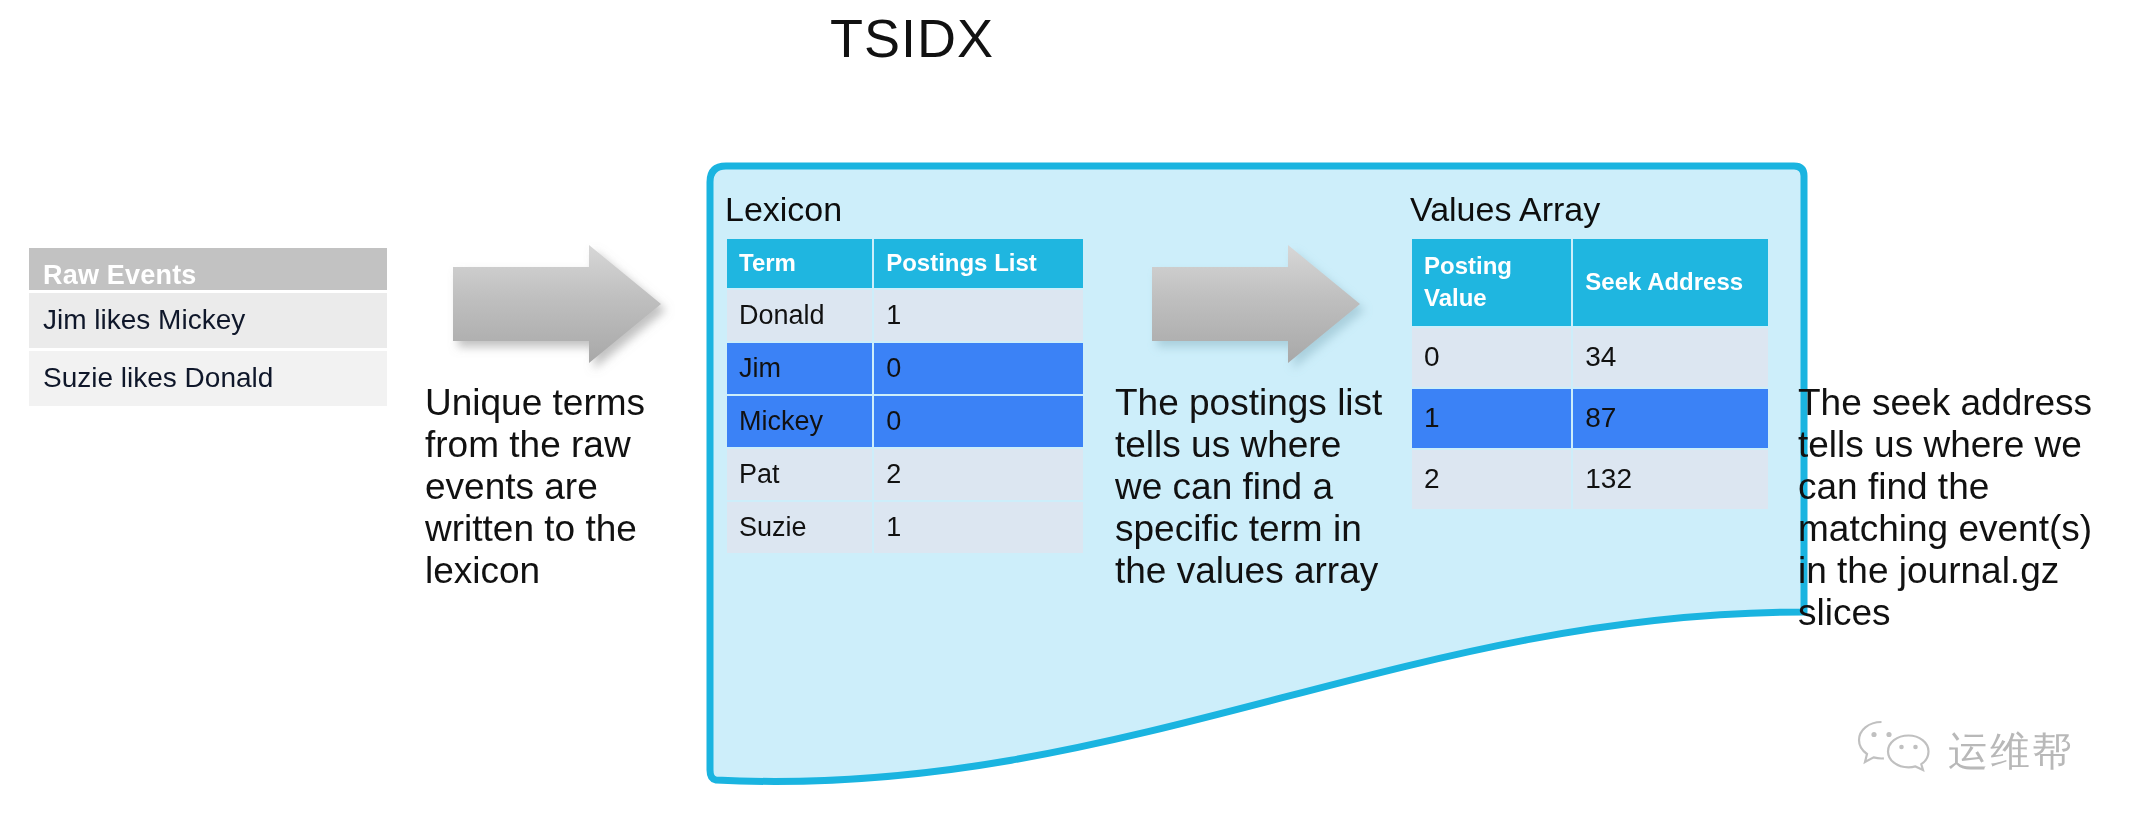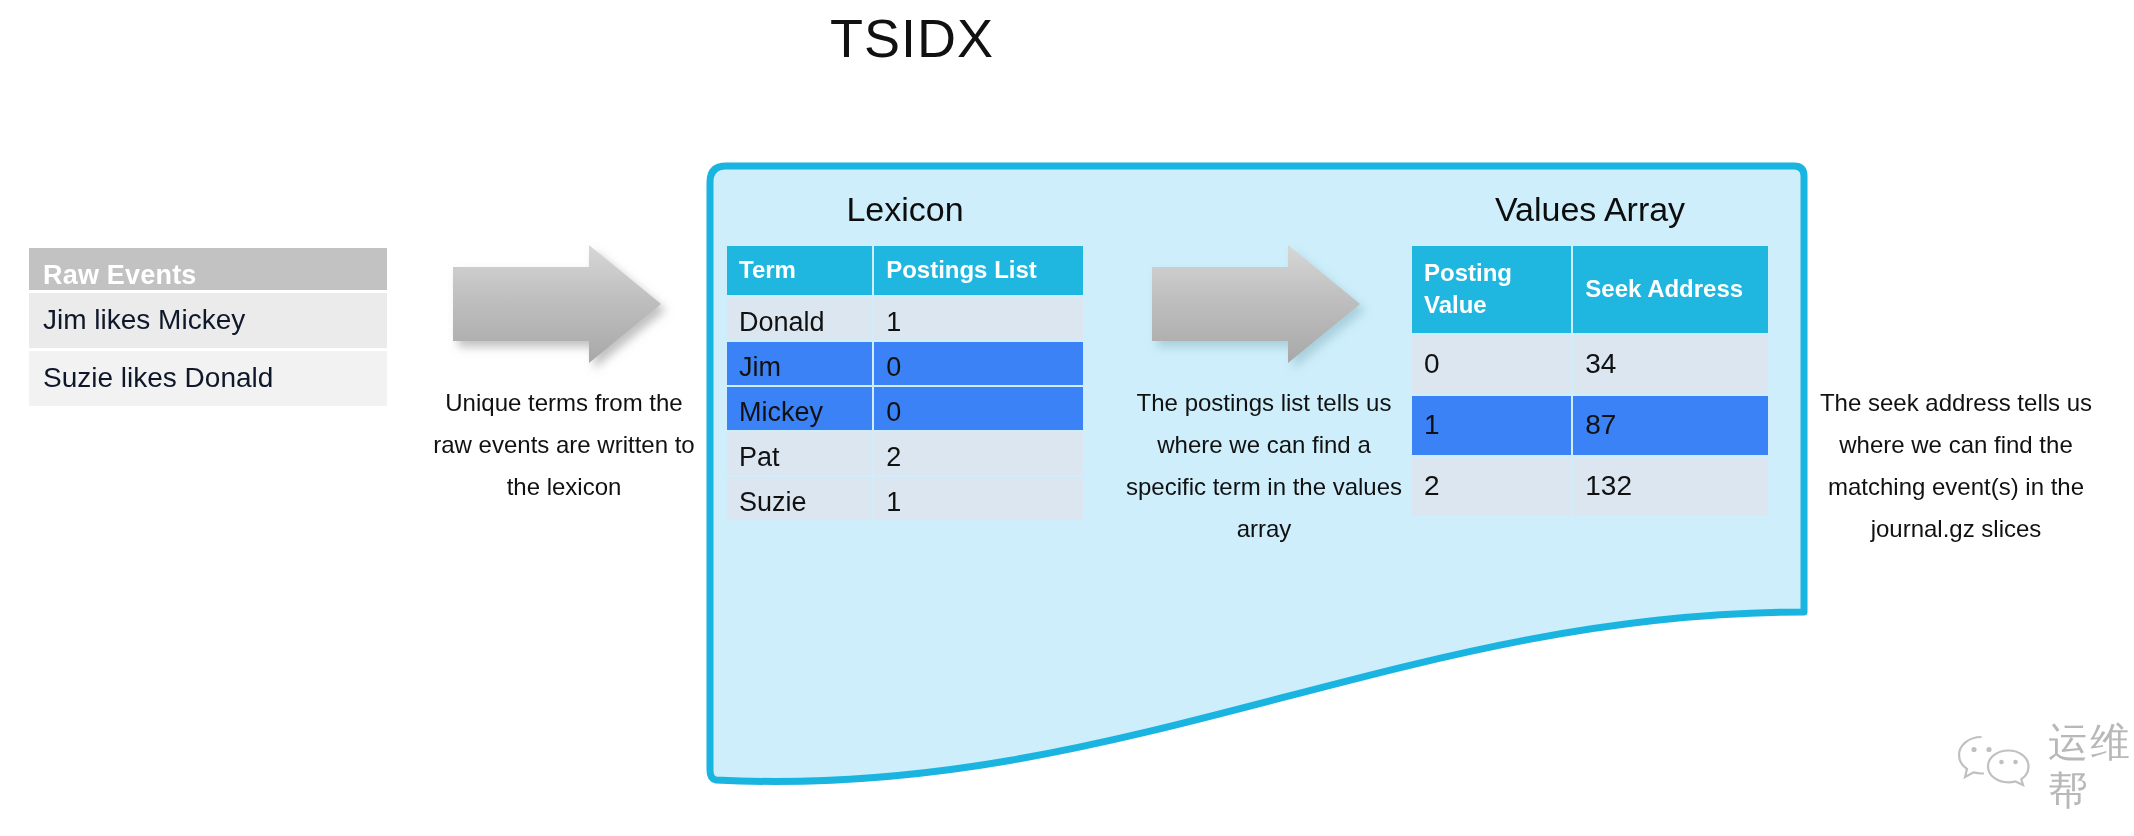--- a/index.html
+++ b/index.html
@@ -62,50 +62,47 @@
     width: 216px;
     height: 118px;
   }
   .block-arrow svg { display: block; overflow: visible; }
   #arrow-1 { left: 449px; top: 245px; }
   #arrow-2 { left: 1148px; top: 245px; }
 
   
   .caption {
     position: absolute;
-    text-align: center;
-    font-size: 24px;
+    font-size: 37px;
     line-height: 42px;
     color: #111111;
-    margin-left: 8px;
   }
   #caption-left   { left: 425px;  top: 382px; width: 262px; }
   #caption-middle { left: 1115px; top: 382px; width: 282px; }
   #caption-right  { left: 1798px; top: 382px; width: 300px; }
 
   
   #tsidx-container {
     position: absolute;
     left: 700px;
     top: 160px;
     width: 1110px;
     height: 626px;
   }
   #tsidx-container svg { display: block; }
 
   
   .panel {
     position: absolute;
   }
   .panel-title {
-    text-align: center;
     font-size: 34px;
     line-height: 42px;
     color: #0d0d0d;
-    margin-bottom: 14px;
+    margin-bottom: 7px;
     font-weight: 400;
   }
 
   #lexicon-panel      { left: 725px;  top: 188px; width: 360px; }
   #values-array-panel { left: 1410px; top: 188px; width: 360px; }
 
   .dtable {
     border-collapse: separate;
     border-spacing: 2px;
     width: 100%;
@@ -118,38 +115,38 @@
     font-weight: bold;
     text-align: left;
     padding: 9px 12px 10px 12px;
     line-height: 30px;
     vertical-align: middle;
   }
   .dtable td {
     font-size: 27px;
     color: #111111;
     text-align: left;
-    padding: 10px 12px 3px 12px;
+    padding: 10px 12px 11px 12px;
     line-height: 30px;
   }
   .dtable tr.rz td { background: #dce6f1; }
   .dtable tr.ra td { background: #3b82f6; }
 
   #lexicon-table col.c1 { width: 41%; }
   #lexicon-table col.c2 { width: 59%; }
   #values-table col.c1  { width: 45%; }
   #values-table col.c2  { width: 55%; }
 
   #values-table th { line-height: 32px; padding-top: 11px; padding-bottom: 12px; }
   #values-table td { font-size: 28px; padding-top: 14px; padding-bottom: 15px; }
 
   
   #watermark {
     position: absolute;
-    left: 1956px;
+    left: 1856px;
     top: 718px;
     display: flex;
     align-items: center;
     gap: 14px;
     opacity: 0.62;
   }
   #watermark .wm-text {
     font-size: 40px;
     line-height: 48px;
     color: #8e8e8e;

